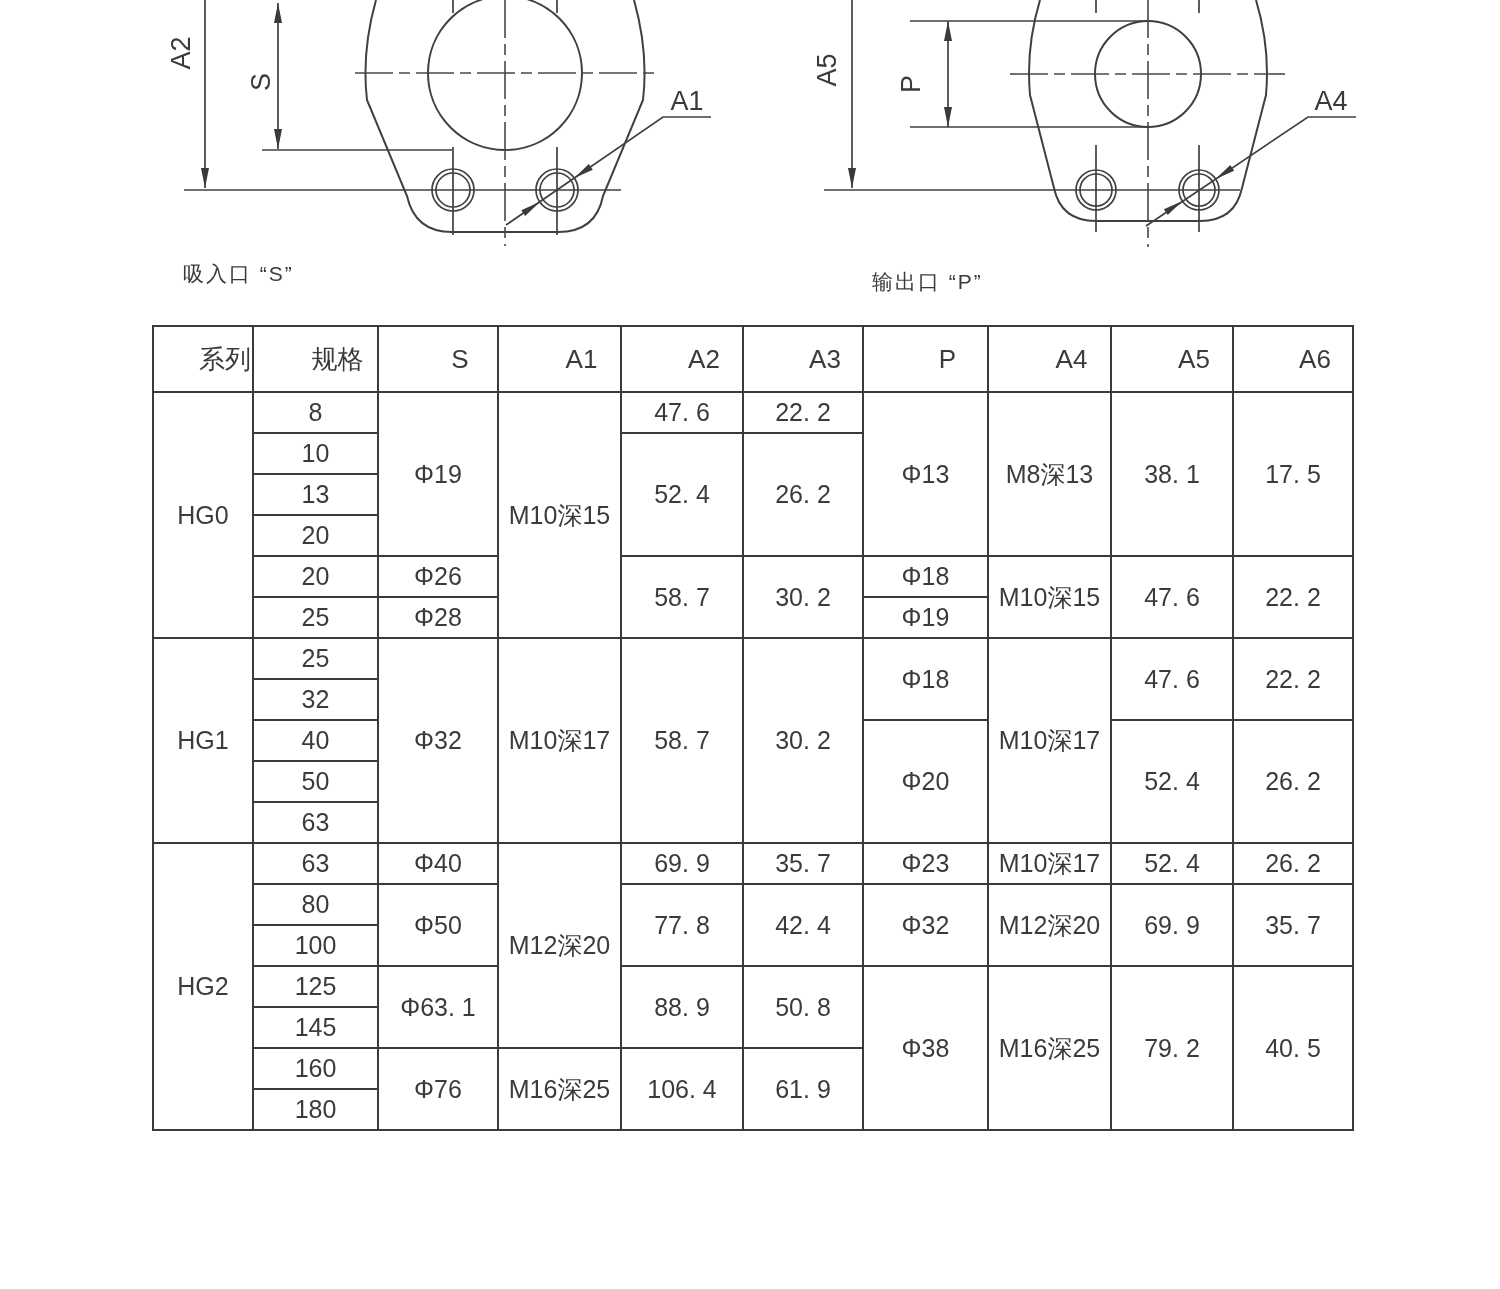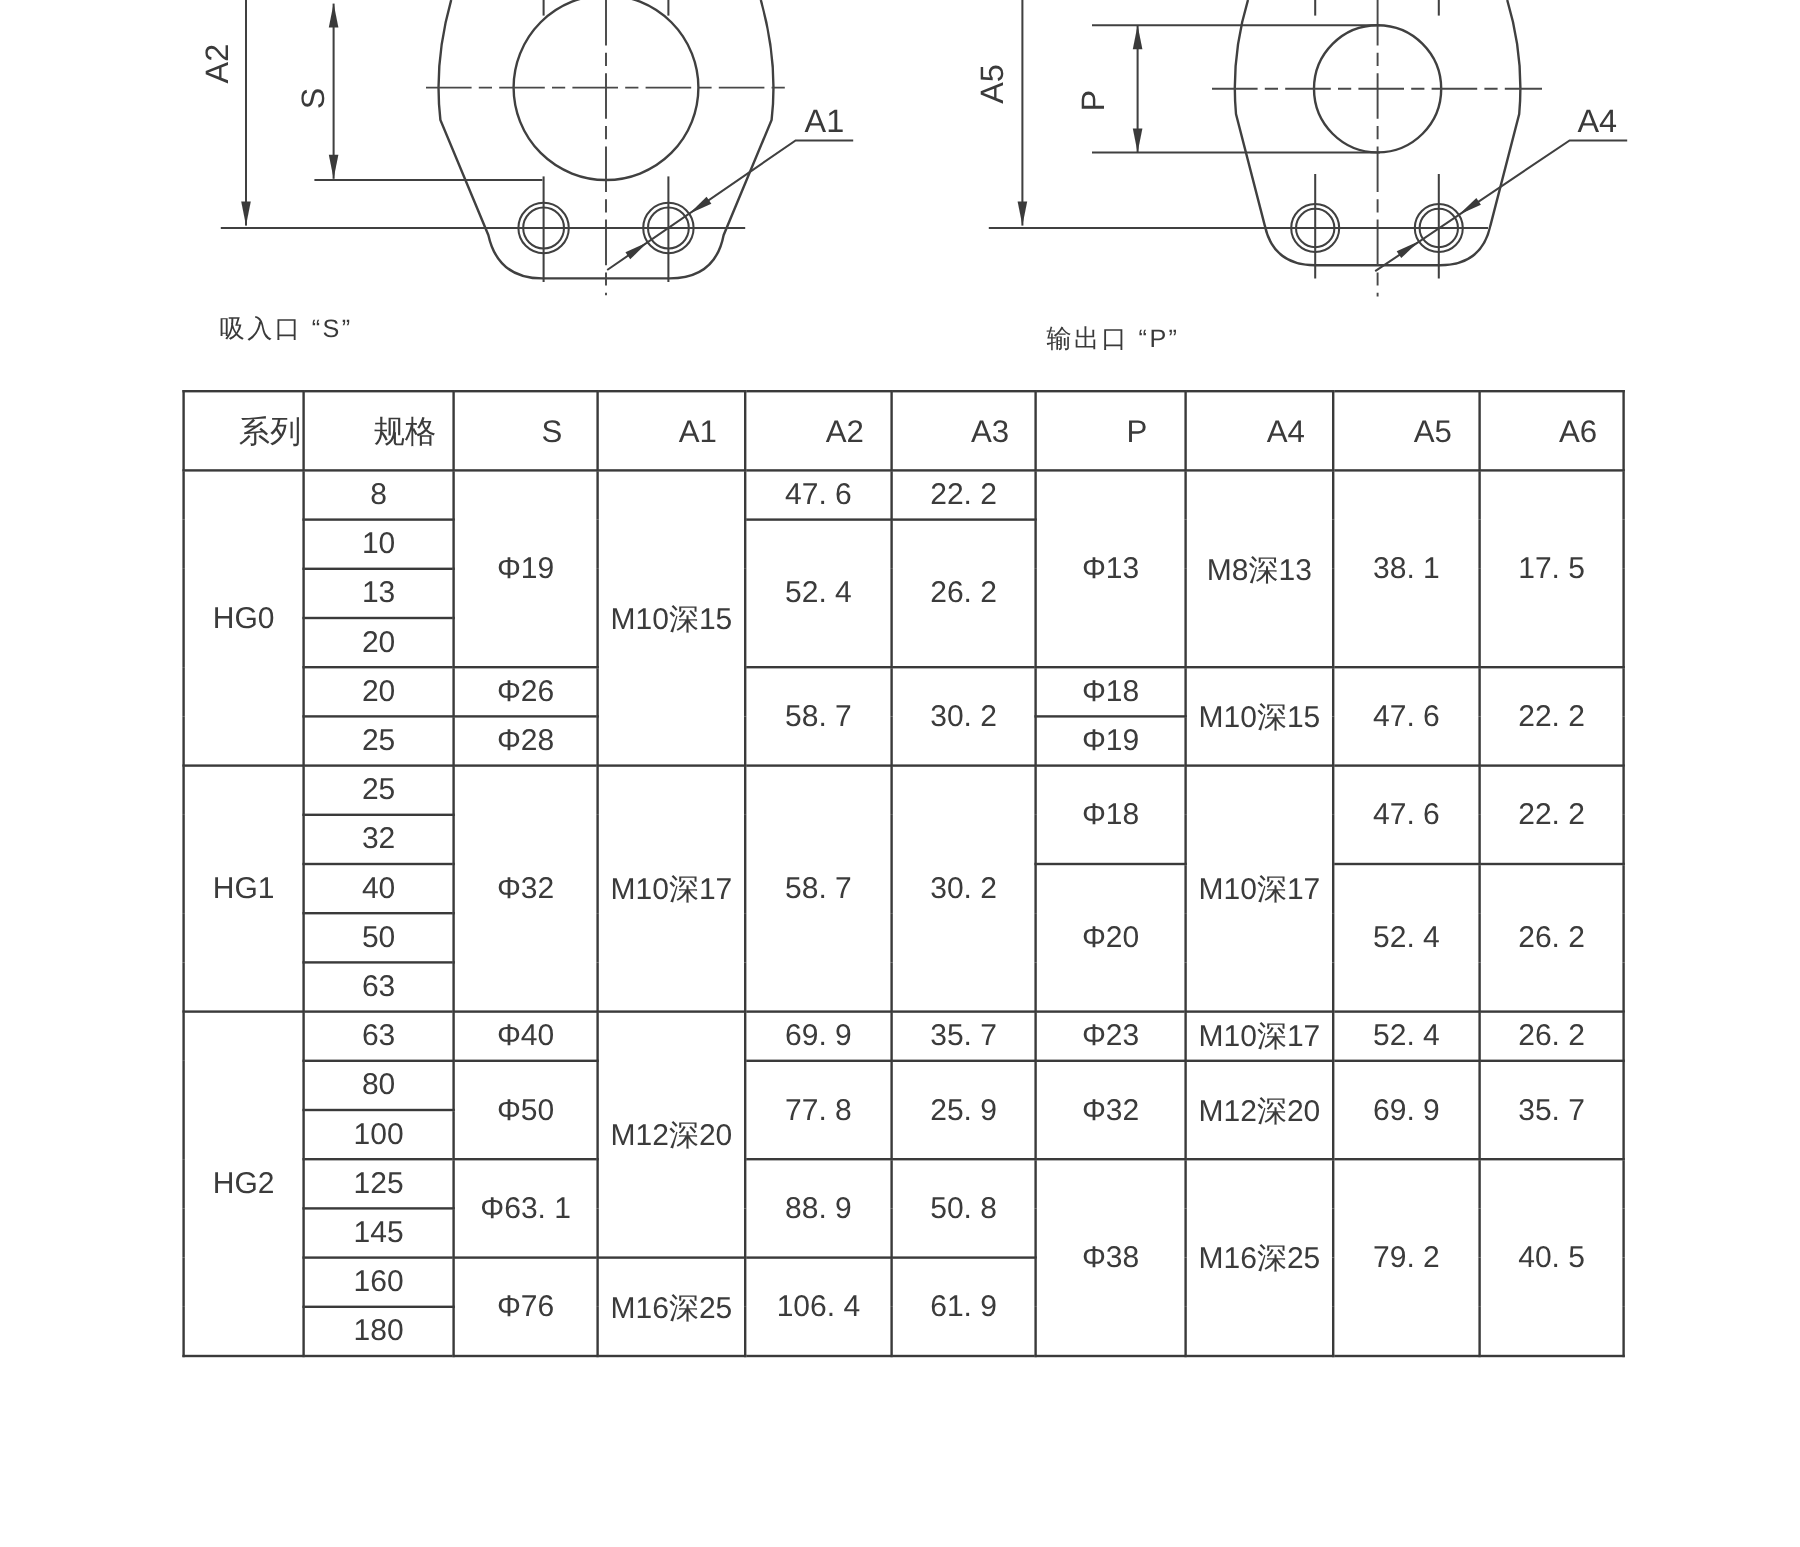--- a/index.html
+++ b/index.html
@@ -257,21 +257,21 @@
           <td>35. 7</td>
           <td>Φ23</td>
           <td>M10深17</td>
           <td>52. 4</td>
           <td>26. 2</td>
         </tr>
         <tr>
           <td>80</td>
           <td rowspan="2">Φ50</td>
           <td rowspan="2">77. 8</td>
-          <td rowspan="2">25. 9</td>
+          <td rowspan="2">42. 4</td>
           <td rowspan="2">Φ32</td>
           <td rowspan="2">M12深20</td>
           <td rowspan="2">69. 9</td>
           <td rowspan="2">35. 7</td>
         </tr>
         <tr>
           <td>100</td>
         </tr>
         <tr>
           <td>125</td>

